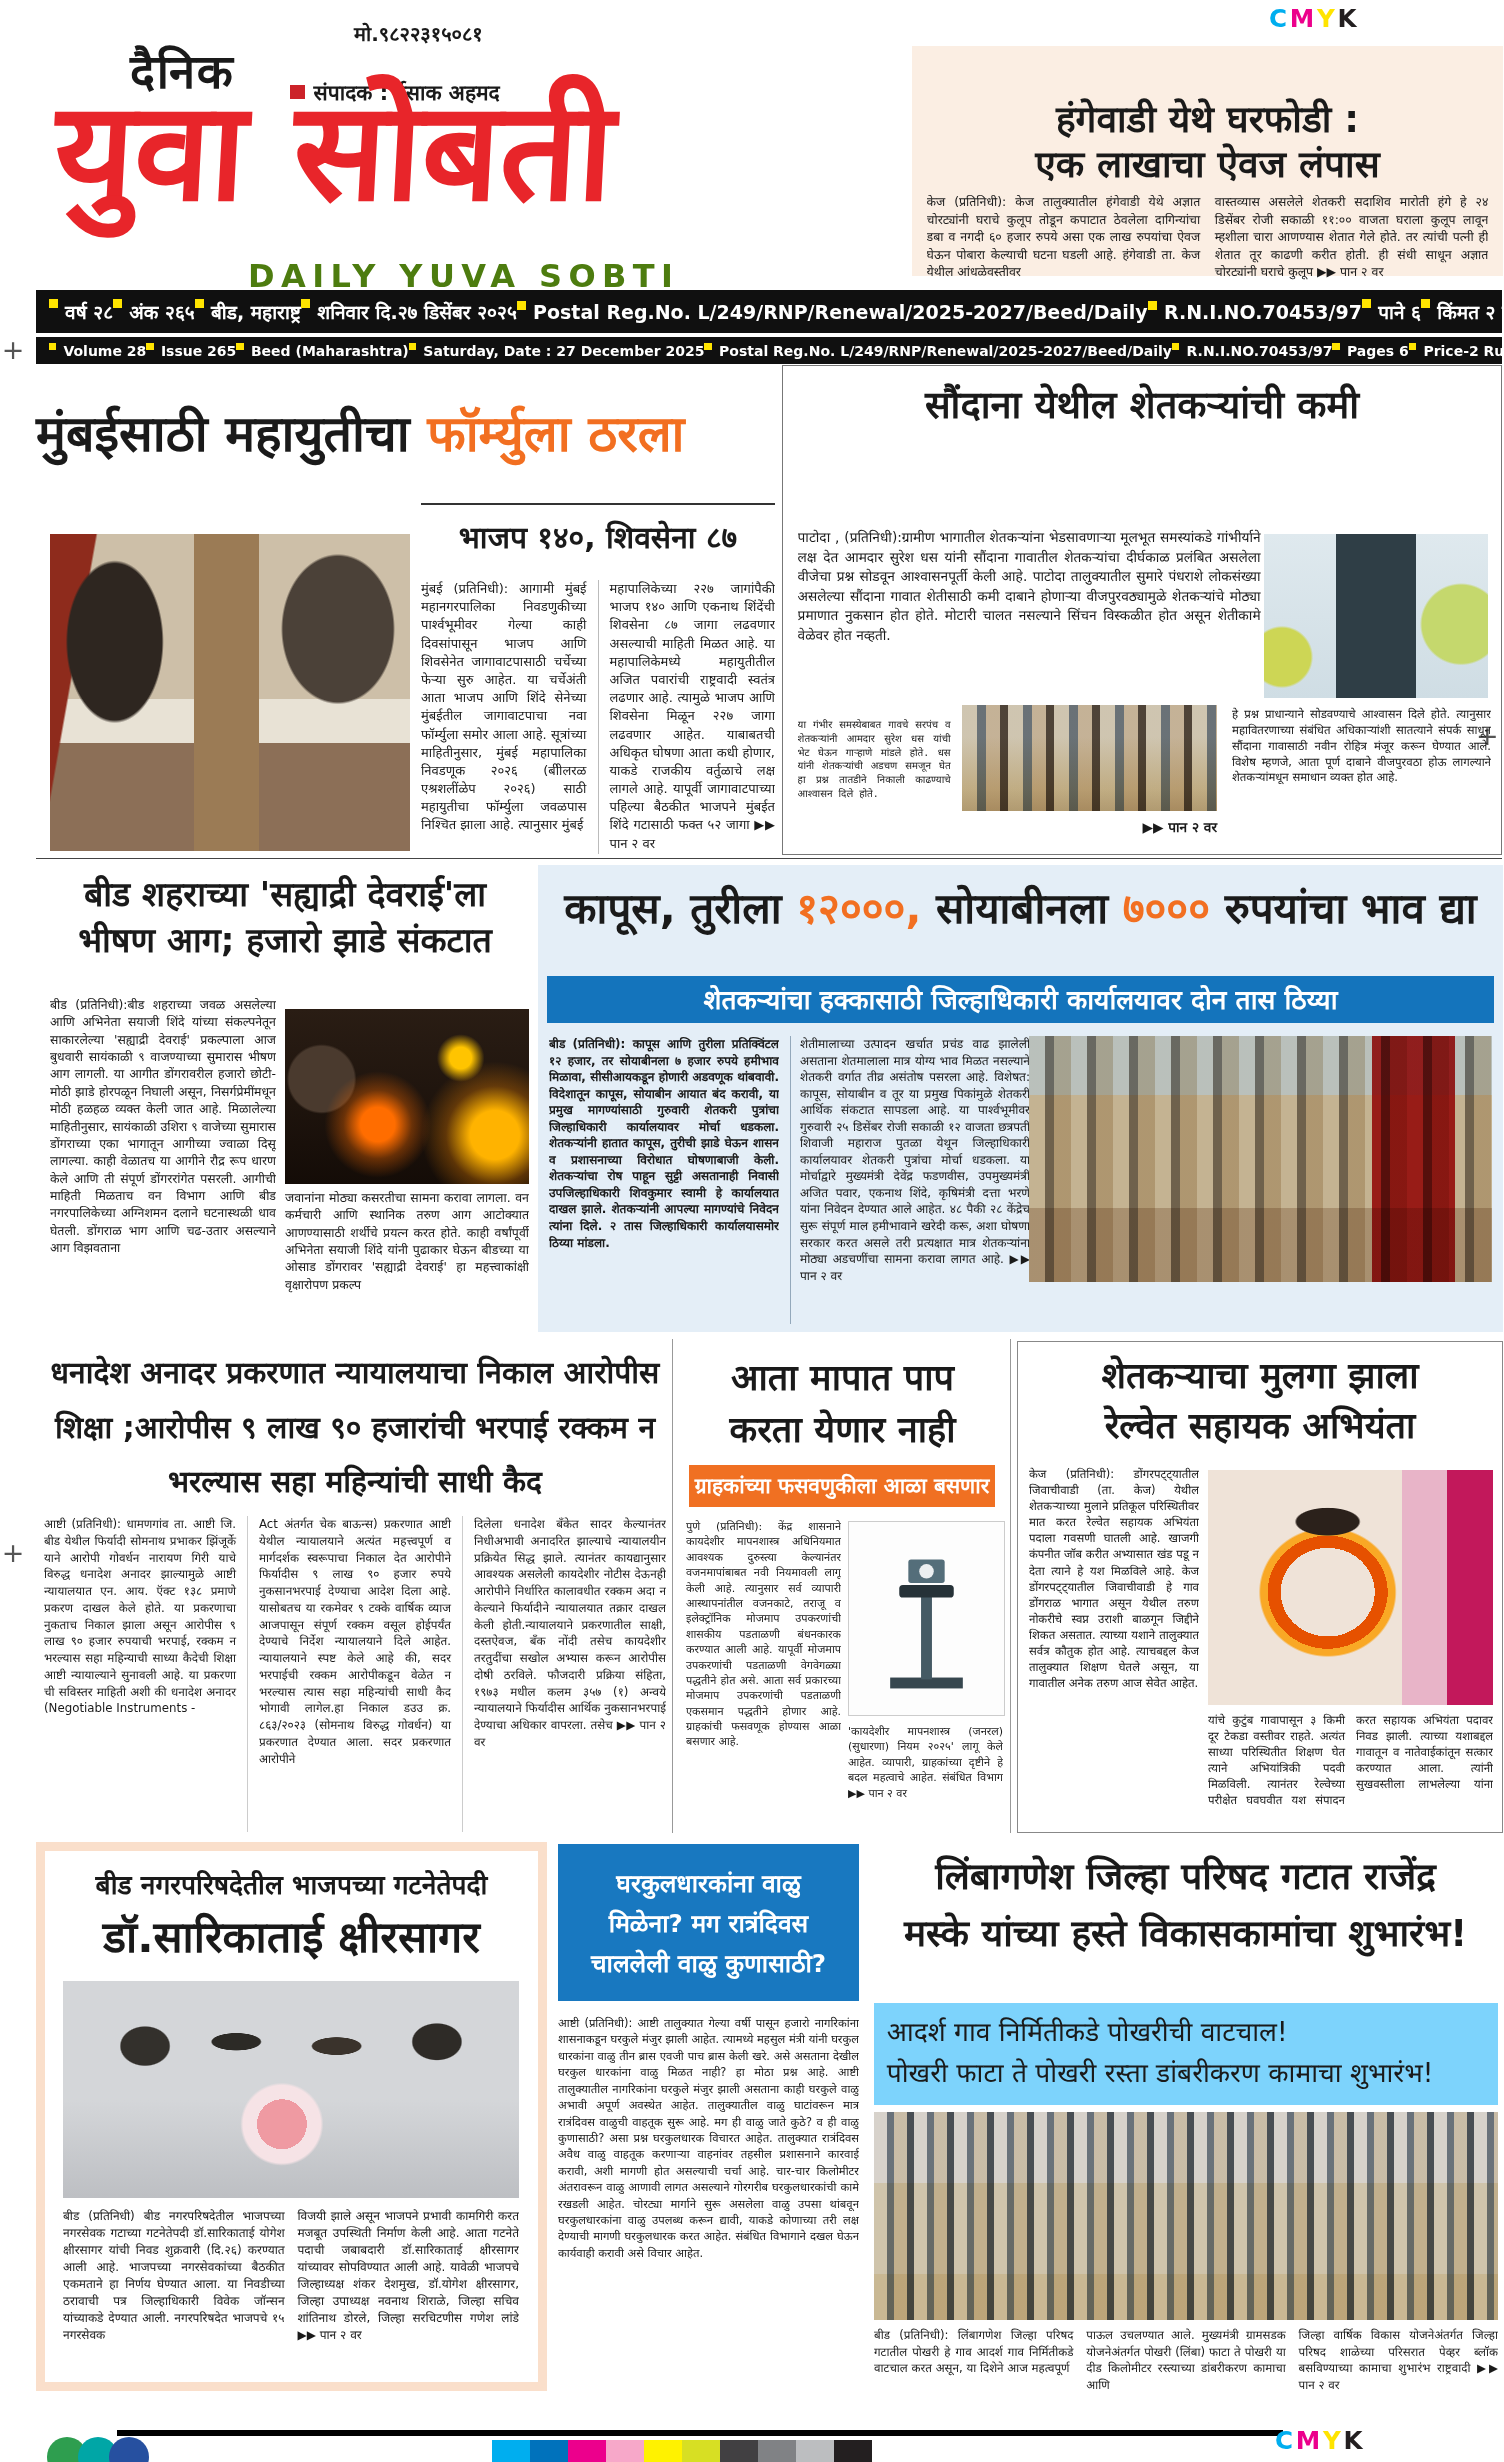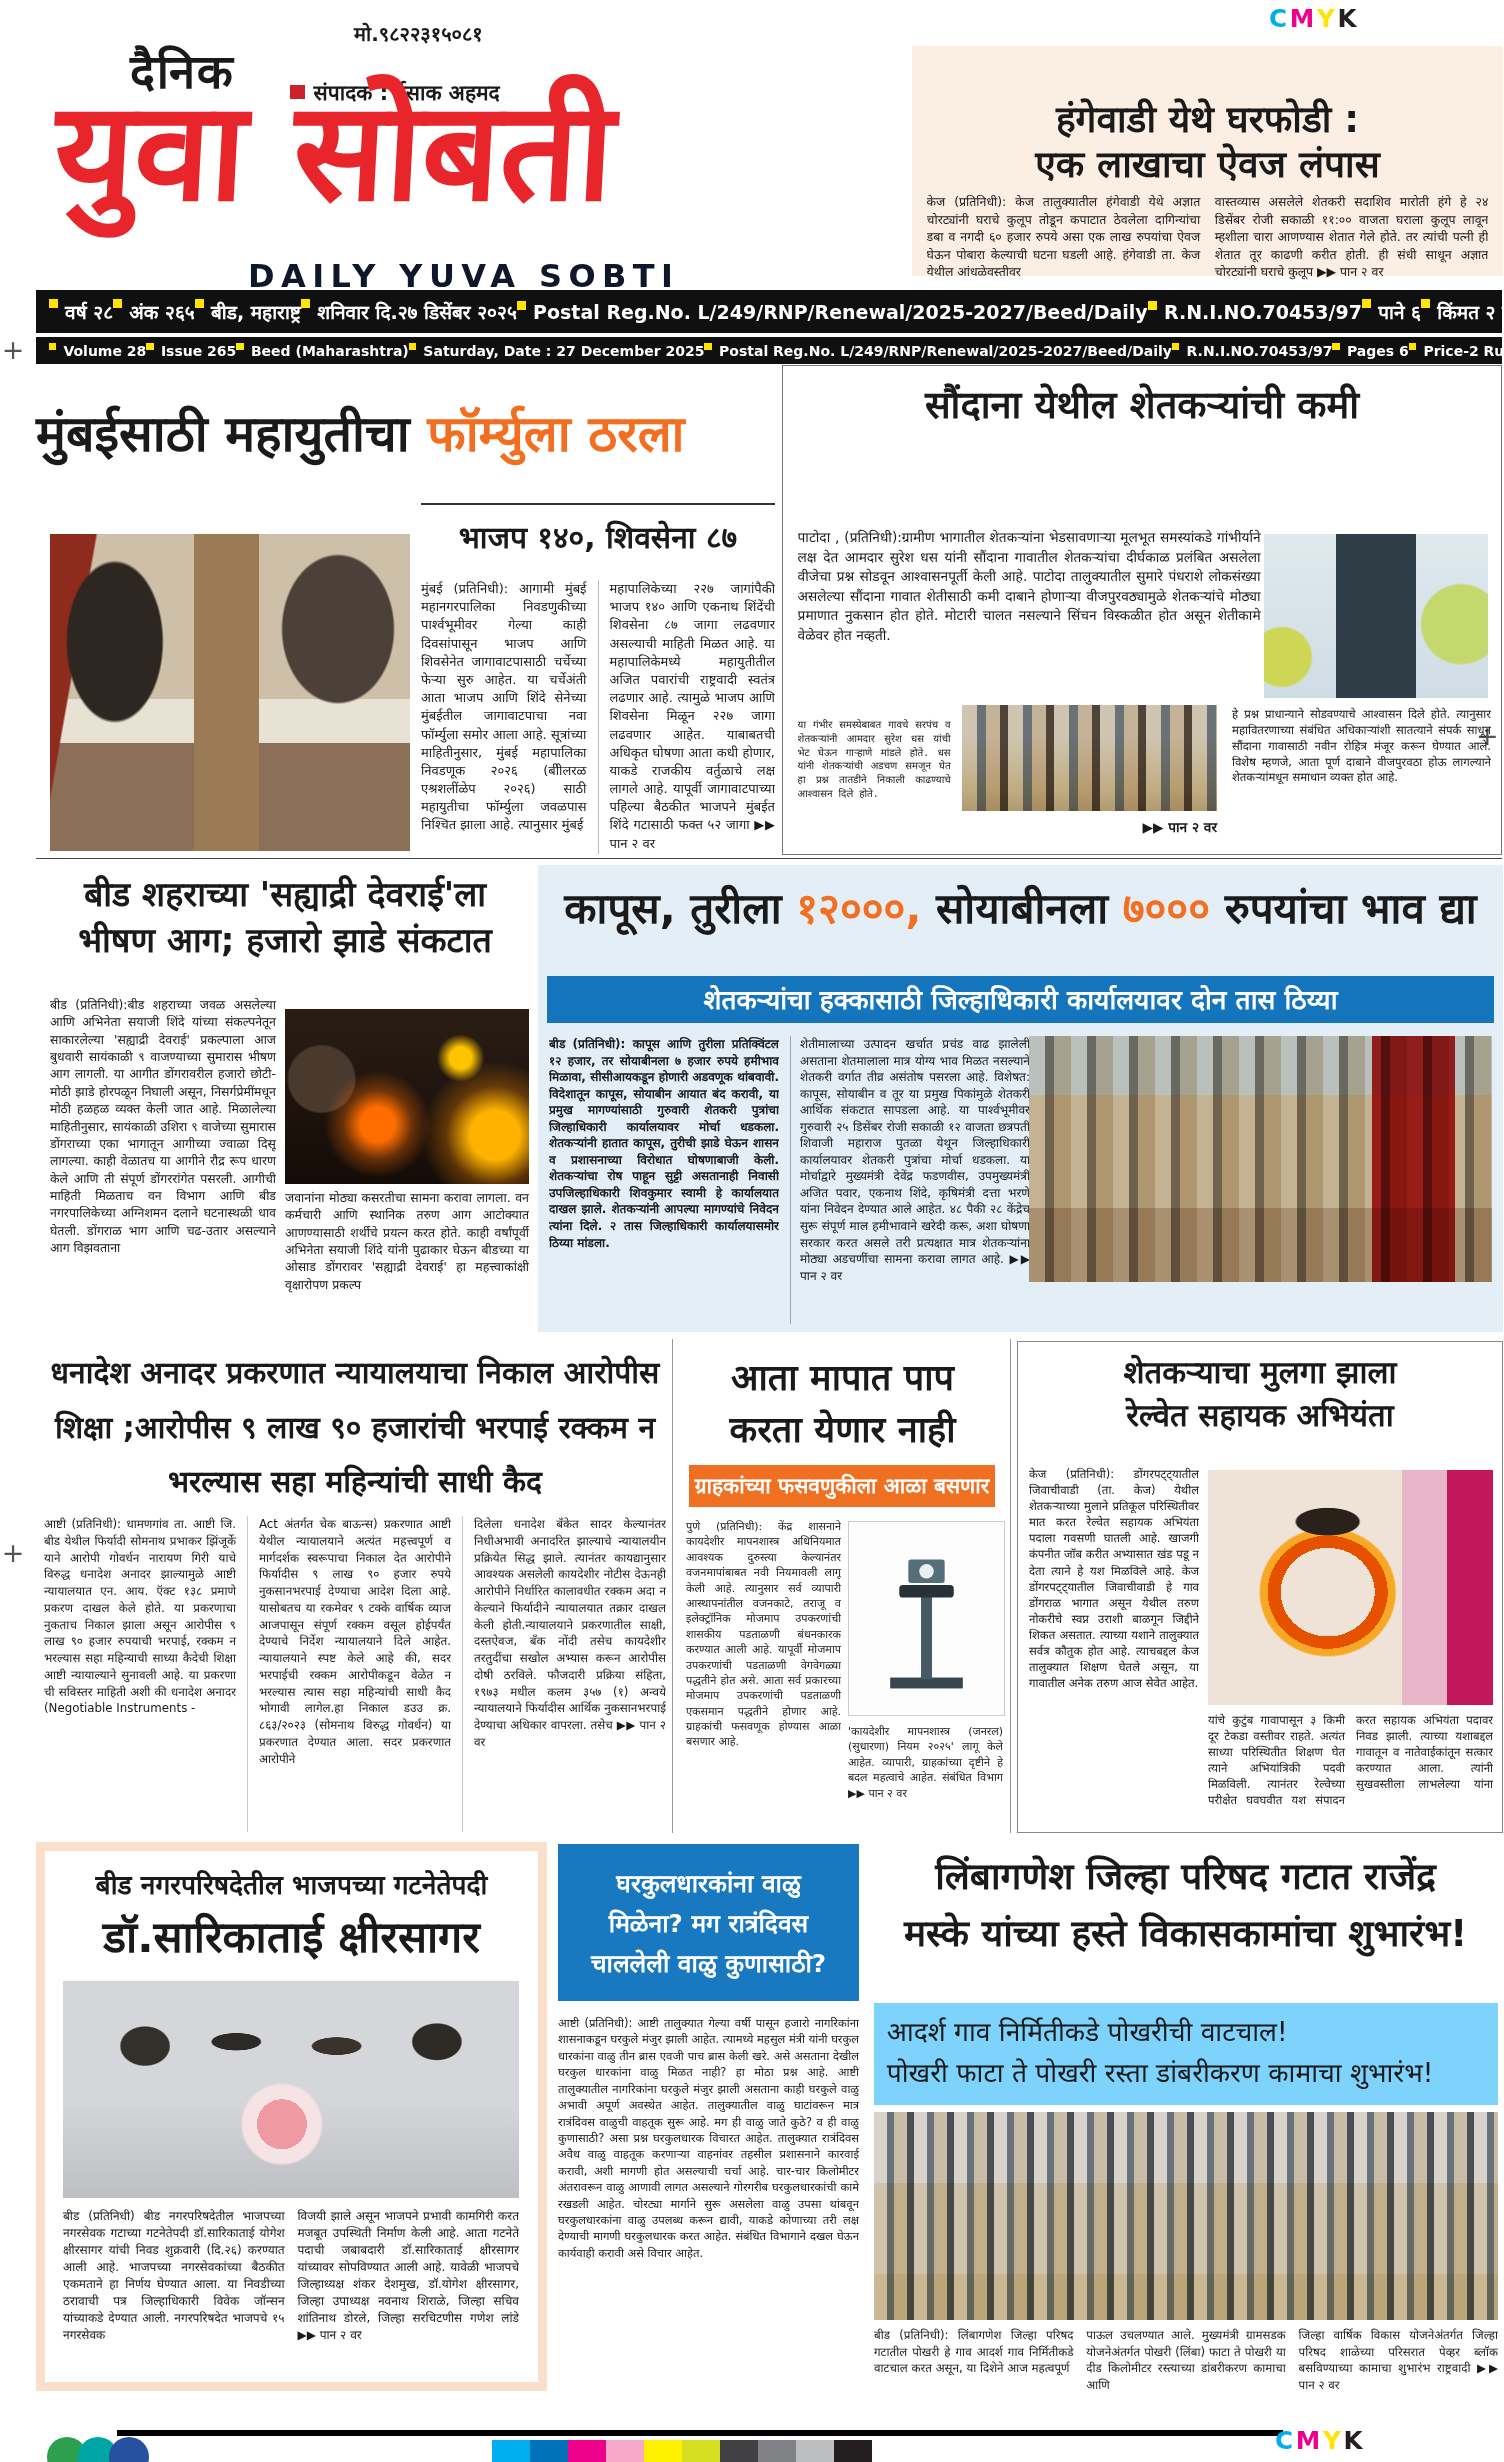--- a/index.html
+++ b/index.html
@@ -10,21 +10,21 @@
   .ctr{text-align:center;}
   .clip{overflow:hidden;}
 
   
   .phone{left:354px;top:20px;font-size:20px;font-weight:bold;}
   .dainik{left:130px;top:38px;font-size:47px;font-weight:bold;letter-spacing:1.8px;}
   .editor{left:290px;top:78px;font-size:21px;font-weight:bold;display:flex;align-items:center;gap:9px;}
   .redsq{width:14.6px;height:14.6px;background:#cc2229;display:inline-block;}
   .bigtitle{left:55px;top:80px;width:825px;font-size:137px;font-weight:bold;color:#e8252a;
             line-height:1.05;transform:skewX(-3deg);white-space:nowrap;}
-  .engtitle{left:248px;top:257px;font-size:32px;font-weight:800;letter-spacing:6.4px;color:#0f172a;}
+  .engtitle{left:248px;top:257px;font-size:32px;font-weight:800;letter-spacing:6.4px;color:#4d7c0f;}
   .cmyk{font-size:24.6px;font-weight:bold;letter-spacing:2.7px;}
   .cmyk .c{color:#00aeef}.cmyk .m{color:#ec008c}.cmyk .y{color:#ffe400}.cmyk .k{color:#231f20}
   .cmyk-top{left:1269px;top:3.6px;}
   .cmyk-bot{left:1275px;top:2426px;}
 
   .regmark{font-size:27px;color:#555;line-height:1;}
 
   
   .hangebox{left:912px;top:46px;width:591px;height:230px;background:#fbeee3;box-sizing:border-box;padding:7.3px 14.6px 5.5px;}
   .hange-h{font-size:37px;font-weight:bold;line-height:1.22;margin-top:44px;}
@@ -132,21 +132,21 @@
   .dh-body>div+div{border-left:0.9px solid #ccc;padding-left:11px;}
 
   .mp-h{left:682px;top:1352px;width:321px;font-size:36px;font-weight:bold;text-align:center;line-height:1.45;}
   .mp-bar{left:689px;top:1465px;width:306px;height:42px;background:#f07022;color:#fff;font-size:21px;
           font-weight:bold;text-align:center;line-height:42px;white-space:nowrap;overflow:hidden;}
   .mp-c1{left:686px;top:1519px;width:155px;height:312px;font-size:11px;line-height:1.4;}
   .mp-ph{left:848px;top:1521px;width:155px;height:193px;}
   .mp-c2{left:848px;top:1724px;width:155px;height:109px;font-size:11px;line-height:1.4;}
 
   .rw-box{left:1017px;top:1341px;width:486px;height:492px;border:1.8px solid #888;box-sizing:border-box;}
-  .rw-h{position:absolute;left:0;top:9px;width:100%;font-size:31px;font-weight:bold;text-align:center;line-height:1.4;}
+  .rw-h{position:absolute;left:0;top:9px;width:100%;font-size:36px;font-weight:bold;text-align:center;line-height:1.4;}
   .rw-c1{position:absolute;left:11px;top:124px;width:170px;height:354px;font-size:11.5px;line-height:1.4;}
   .rw-ph{position:absolute;left:190px;top:128px;width:285px;height:235px;}
   .rw-c2{position:absolute;left:190px;top:370px;width:285px;height:109px;font-size:11.5px;line-height:1.4;
          column-count:2;column-gap:11px;}
 
   
   .sk-box{left:36px;top:1842px;width:511px;height:549px;border:9px solid #fadfcb;background:#fff;box-sizing:border-box;}
   .sk-kicker{position:absolute;left:0;top:14.6px;width:100%;font-size:26.4px;font-weight:bold;text-align:center;}
   .sk-h{position:absolute;left:0;top:55px;width:100%;font-size:43px;font-weight:bold;text-align:center;}
   .sk-ph{position:absolute;left:18px;top:130px;width:456px;height:217px;}

